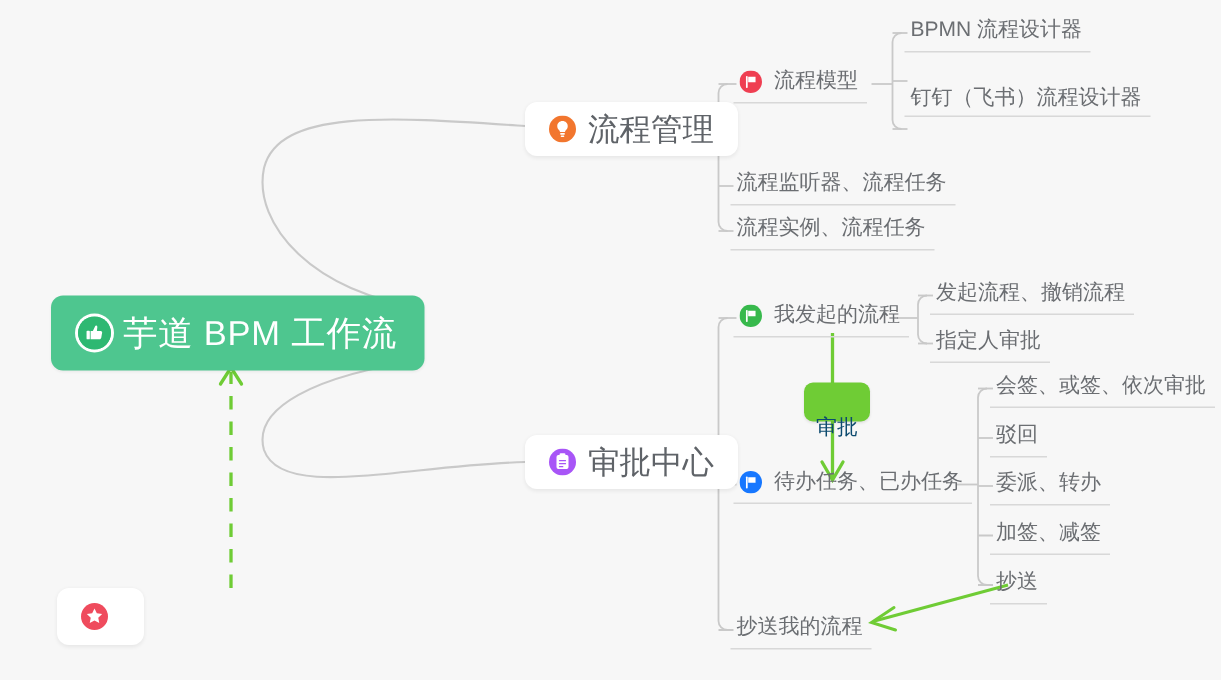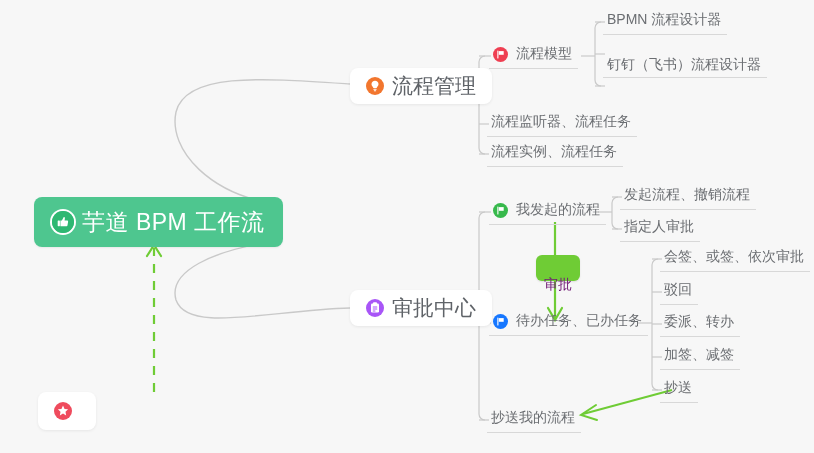--- a/index.html
+++ b/index.html
@@ -84,21 +84,21 @@
     background: #6fcc35;
     border-radius: 6px;
     height: 26px;
     padding: 0 8px;
     display: flex;
     align-items: center;
     justify-content: center;
     box-shadow: 0 1px 2px rgba(0,0,0,0.10);
   }
   .badge .label {
-    color: #701a75;
+    color: #0c4a6e;
     font-size: 14px;
     margin-top: 34px;
   }
 
   
   .icon {
     flex: 0 0 auto;
     display: inline-flex;
     align-items: center;
     justify-content: center;

